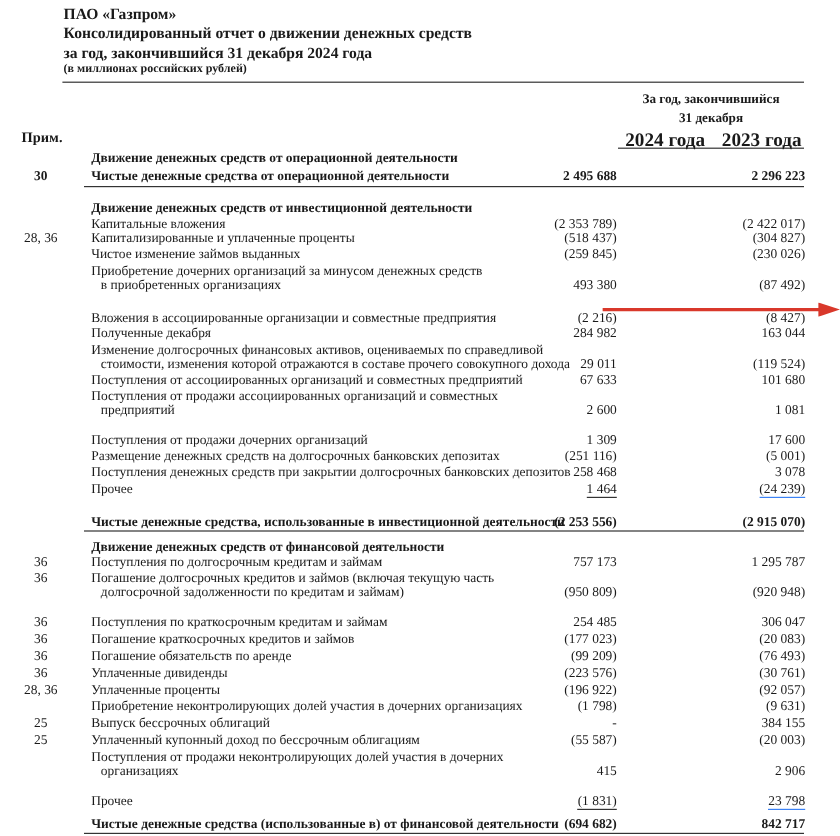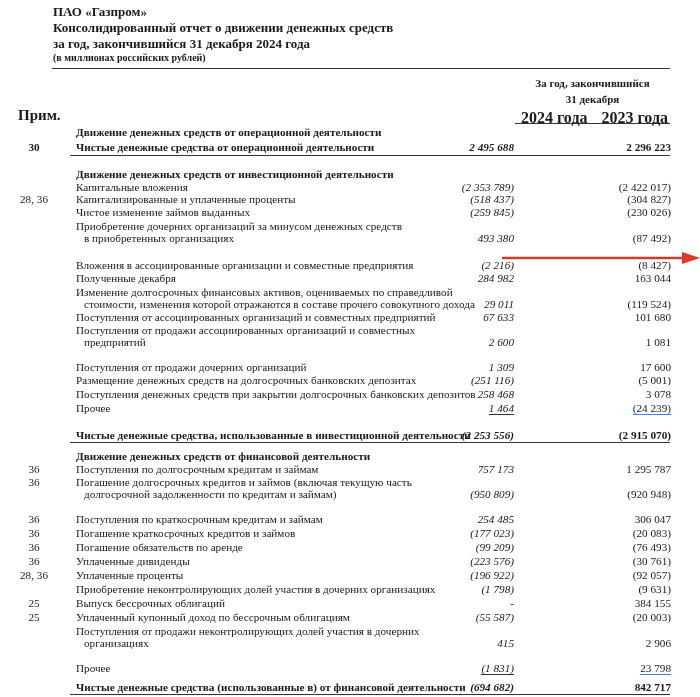--- a/index.html
+++ b/index.html
@@ -6,26 +6,26 @@
   body {
     width:700px; height:697px; overflow:hidden; position:relative;
     font-family:"Liberation Serif", "DejaVu Serif", serif; color:#1a1a1a;
   }
   .hdr { position:absolute; left:53px; top:4px; font-weight:bold; font-size:13px; line-height:16px; }
   .hdr .sub { font-size:10px; line-height:12px; }
   .rule-top { position:absolute; left:52px; top:68px; width:618px; height:1px; background:#333; }
   .colhead { position:absolute; left:515px; width:155px; text-align:center; font-weight:bold; font-size:11px; line-height:15px; }
   .yearrow { position:absolute; top:109px; left:515px; width:155px; height:14px; font-weight:bold; font-size:16px; border-bottom:1px solid #333; }
   .yearrow span { position:absolute; top:0; }
-  .prim { position:absolute; left:18px; top:107px; font-weight:bold; font-size:15px; }
+  .prim { position:absolute; left:18px; top:107px; font-weight:bold; font-size:12px; }
 
   .row { position:absolute; left:0; width:700px; font-size:11.2px; line-height:12.2px; }
   .row .note { position:absolute; left:10px; width:48px; text-align:center; }
   .row .label { position:absolute; left:76px; width:440px; }
-  .row .v24 { position:absolute; right:186px; text-align:right; white-space:nowrap;font-style:italic; }
+  .row .v24 { position:absolute; right:186px; text-align:right; white-space:nowrap; }
   .row .v23 { position:absolute; right:29px; text-align:right; white-space:nowrap; }
   .row.bold { font-weight:bold; }
   .ul24 { border-bottom:1px solid #333; }
   .ul23 { border-bottom:1px solid #3b82f6; }
   .line-total { position:absolute; left:70px; width:600px; height:1px; background:#333; }
 
   .arrow { position:absolute; left:502px; top:252px; width:198px; height:12px; }
 </style>
 </head>
 <body>

